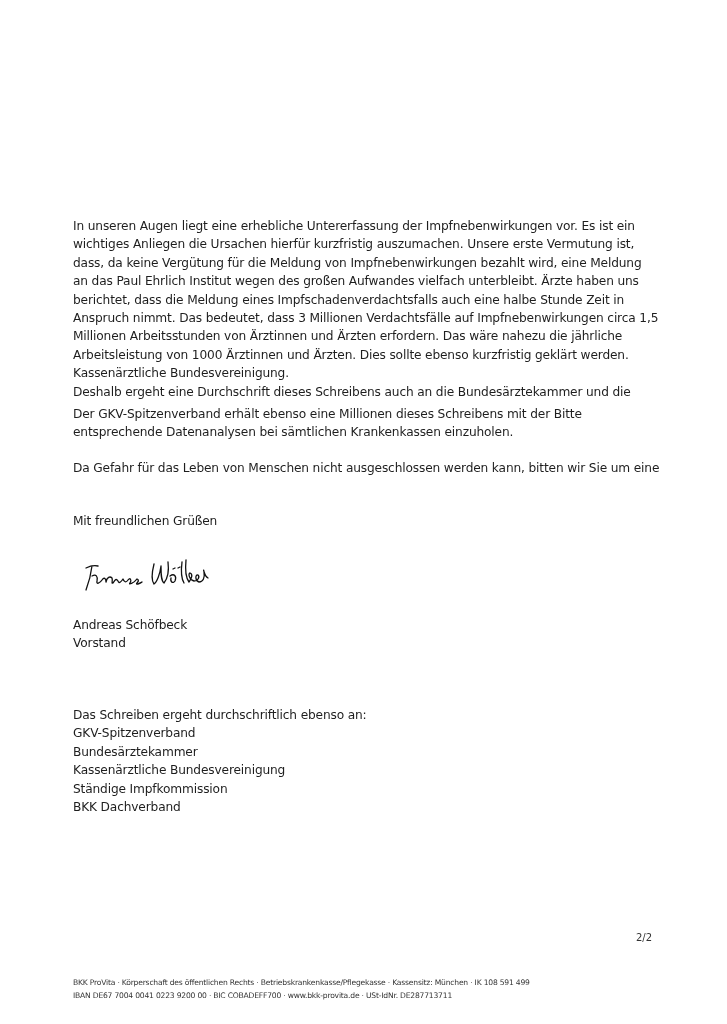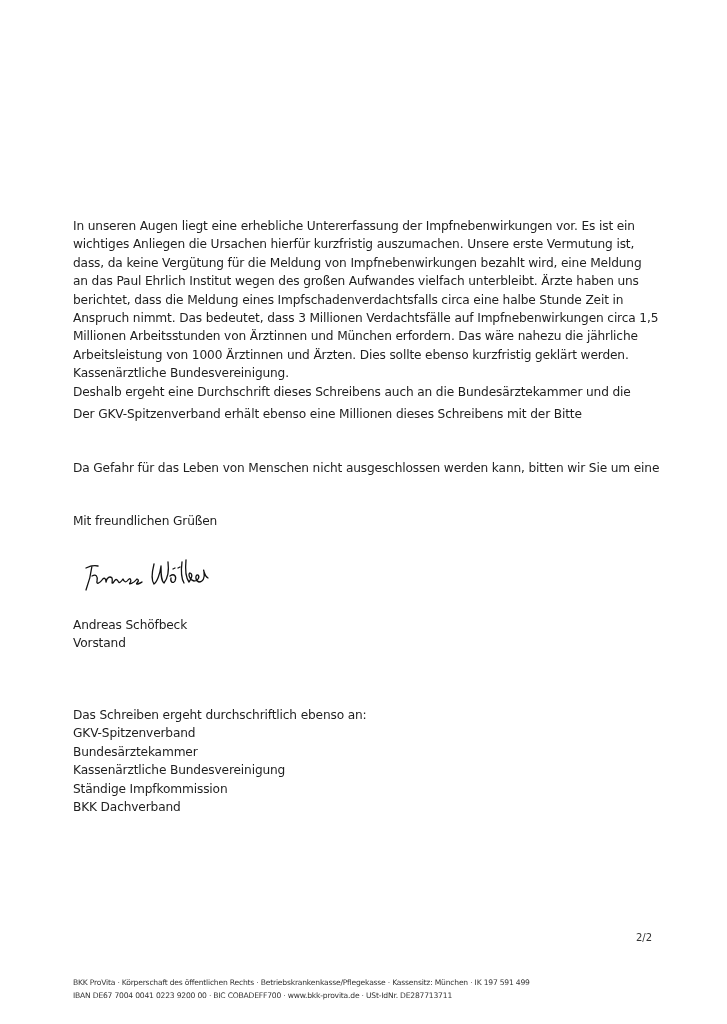--- a/index.html
+++ b/index.html
@@ -20,30 +20,31 @@
 </head>
 <body>
 
 <div class="page">
 
   <div class="body-text" id="p1">
     <span class="line">In unseren Augen liegt eine erhebliche Untererfassung der Impfnebenwirkungen vor. Es ist ein</span>
     <span class="line">wichtiges Anliegen die Ursachen hierfür kurzfristig auszumachen. Unsere erste Vermutung ist,</span>
     <span class="line">dass, da keine Vergütung für die Meldung von Impfnebenwirkungen bezahlt wird, eine Meldung</span>
     <span class="line">an das Paul Ehrlich Institut wegen des großen Aufwandes vielfach unterbleibt. Ärzte haben uns</span>
-    <span class="line">berichtet, dass die Meldung eines Impfschadenverdachtsfalls circa eine halbe Stunde Zeit in</span>
+    <span class="line">berichtet, dass die Meldung eines Impfschadenverdachtsfalls auch eine halbe Stunde Zeit in</span>
     <span class="line">Anspruch nimmt. Das bedeutet, dass 3 Millionen Verdachtsfälle auf Impfnebenwirkungen circa 1,5</span>
-    <span class="line">Millionen Arbeitsstunden von Ärztinnen und München erfordern. Das wäre nahezu die jährliche</span>
+    <span class="line">Millionen Arbeitsstunden von Ärztinnen und Ärzten erfordern. Das wäre nahezu die jährliche</span>
     <span class="line">Arbeitsleistung von 1000 Ärztinnen und Ärzten. Dies sollte ebenso kurzfristig geklärt werden.</span>
     <span class="line">Kassenärztliche Bundesvereinigung.</span>
     <span class="line">Deshalb ergeht eine Durchschrift dieses Schreibens auch an die Bundesärztekammer und die</span>
   </div>
 
   <div class="body-text" id="p2">
     <span class="line">Der GKV-Spitzenverband erhält ebenso eine Millionen dieses Schreibens mit der Bitte</span>
+    <span class="line">entsprechende Datenanalysen bei sämtlichen Krankenkassen einzuholen.</span>
   </div>
 
   <div class="body-text" id="p3">
     <span class="line">Da Gefahr für das Leben von Menschen nicht ausgeschlossen werden kann, bitten wir Sie um eine</span>
   </div>
 
   <div class="body-text" id="greet">Mit freundlichen Grüßen</div>
 
   <svg class="sig" viewBox="0 0 160 40">
     <g fill="none" stroke="#111" stroke-width="1.3" stroke-linecap="round" stroke-linejoin="round">
@@ -62,17 +63,17 @@
   </div>
 
   <div class="body-text" id="signer">
     <span class="line">Andreas Schöfbeck</span>
     <span class="line">Vorstand</span>
   </div>
 
   <div class="page-num">2/2</div>
 
   <div class="footer">
-    <span class="line">BKK ProVita · Körperschaft des öffentlichen Rechts · Betriebskrankenkasse/Pflegekasse · Kassensitz: München · IK 197 591 499</span>
+    <span class="line">BKK ProVita · Körperschaft des öffentlichen Rechts · Betriebskrankenkasse/Pflegekasse · Kassensitz: München · IK 108 591 499</span>
     <span class="line">IBAN DE67 7004 0041 0223 9200 00 · BIC COBADEFF700 · www.bkk-provita.de · USt-IdNr. DE287713711</span>
   </div>
 
 </div>
 
 </body></html>

